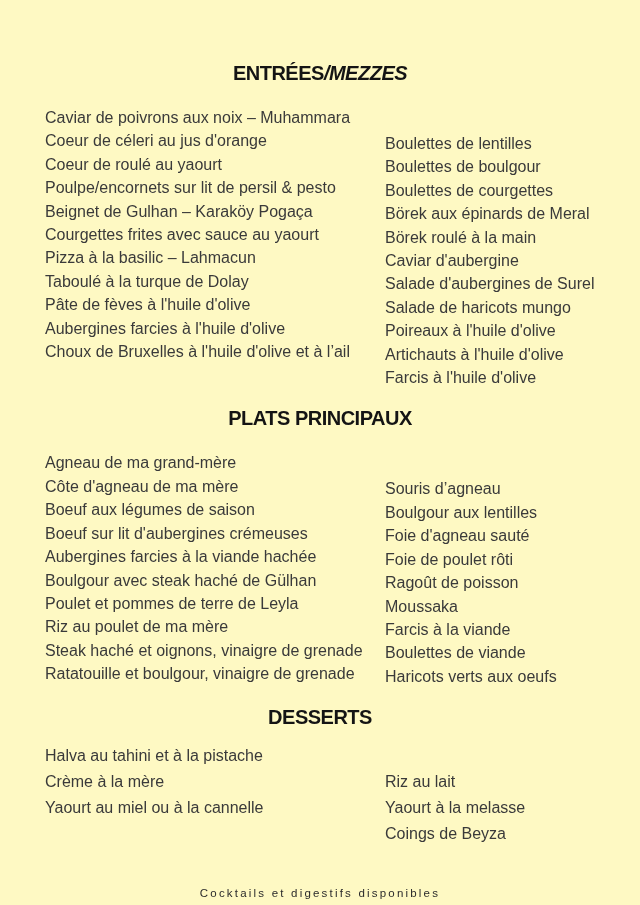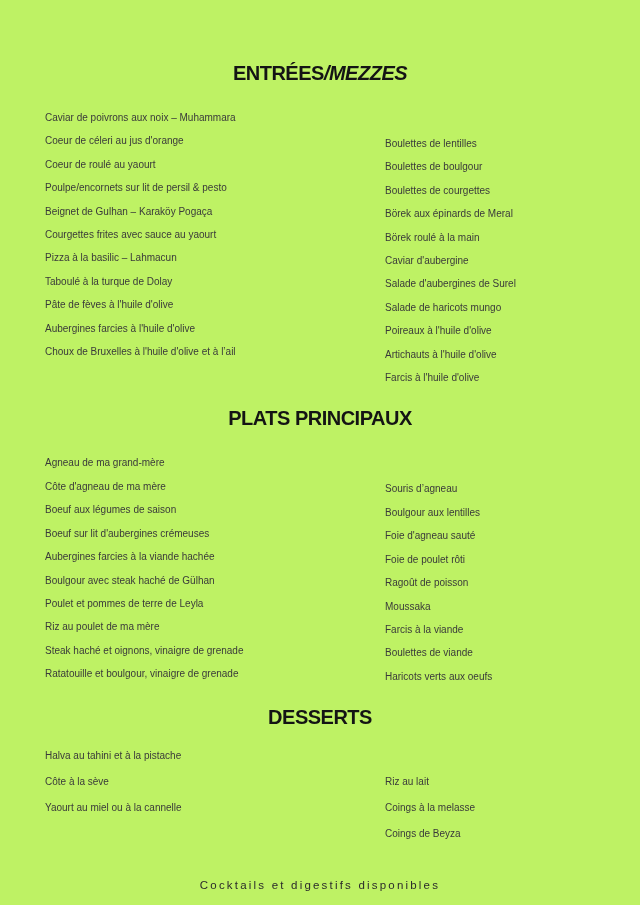--- a/index.html
+++ b/index.html
@@ -5,21 +5,21 @@
   html, body {
     margin: 0;
     padding: 0;
     background: #ffffff;
   }
   .page {
     position: relative;
     width: 640px;
     height: 905px;
     margin: 0 auto;
-    background: #bef264;
+    background: #fef9c3;
     box-sizing: border-box;
     padding-top: 61px;
     overflow: hidden;
     font-family: "Liberation Sans", "DejaVu Sans", sans-serif;
   }
   .section-title {
     margin: 0;
     text-align: center;
     font-size: 20px;
     line-height: 24px;
@@ -46,33 +46,33 @@
   .col-right {
     flex: 1;
     margin-top: 26px;
   }
   ul.menu-list {
     list-style: none;
     margin: 0;
     padding: 0;
   }
   li.menu-item {
-    font-size: 10px;
+    font-size: 16px;
     line-height: 23.4px;
     color: #3a3a3a;
     white-space: nowrap;
   }
   .section-desserts .cols {
     margin-top: 14px;
   }
   .section-desserts li.menu-item {
     line-height: 26px;
   }
   .footer-note {
-    margin-top: 32px;
+    margin-top: 40px;
     text-align: center;
     font-size: 11.5px;
     letter-spacing: 2.2px;
     color: #2b2b2b;
   }
 </style>
 </head>
 <body>
 
 <div class="page">
@@ -143,28 +143,28 @@
             </ul>
           </div>
         </div>
       </div>
       <div class="section section-desserts">
         <h2 class="section-title"><span class="t-normal">DESSERTS</span></h2>
         <div class="cols">
           <div class="col-left">
             <ul class="menu-list">
               <li class="menu-item">Halva au tahini et à la pistache</li>
-              <li class="menu-item">Côte à la sève</li>
+              <li class="menu-item">Crème à la mère</li>
               <li class="menu-item">Yaourt au miel ou à la cannelle</li>
             </ul>
           </div>
           <div class="col-right">
             <ul class="menu-list">
               <li class="menu-item">Riz au lait</li>
-              <li class="menu-item">Coings à la melasse</li>
+              <li class="menu-item">Yaourt à la melasse</li>
               <li class="menu-item">Coings de Beyza</li>
             </ul>
           </div>
         </div>
       </div>
     </div>
   <div class="footer-note">Cocktails et digestifs disponibles</div>
 </div>
 
 </body></html>

